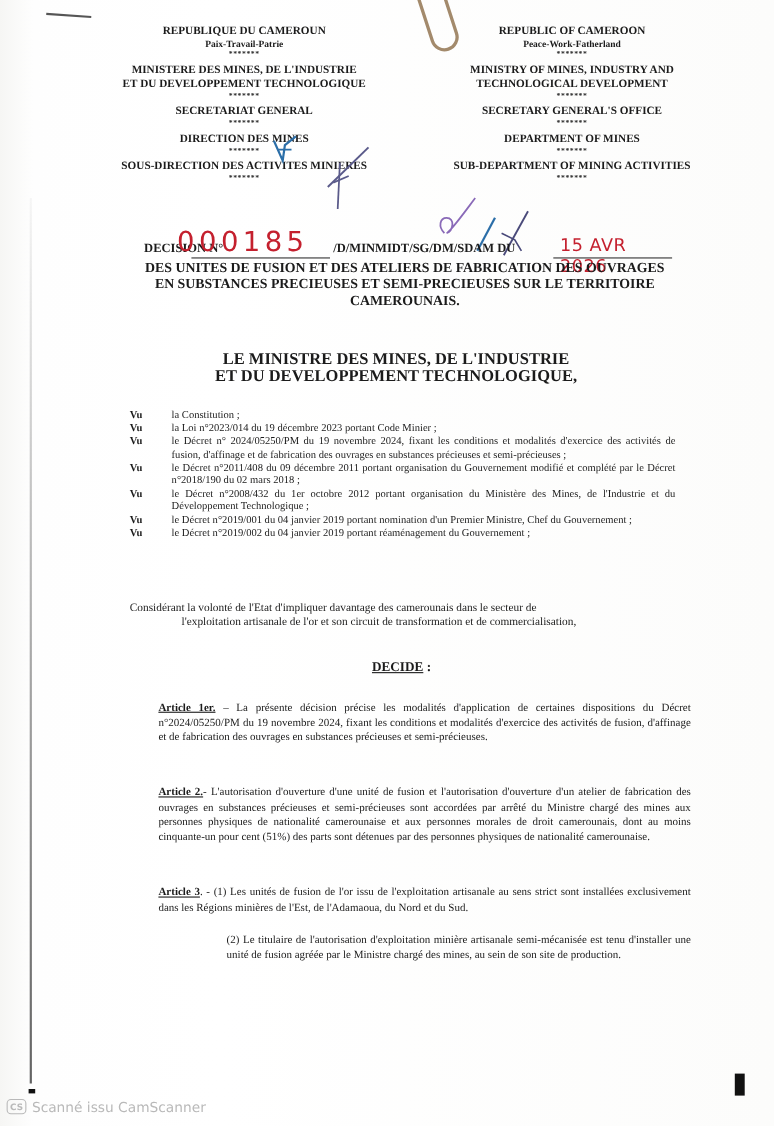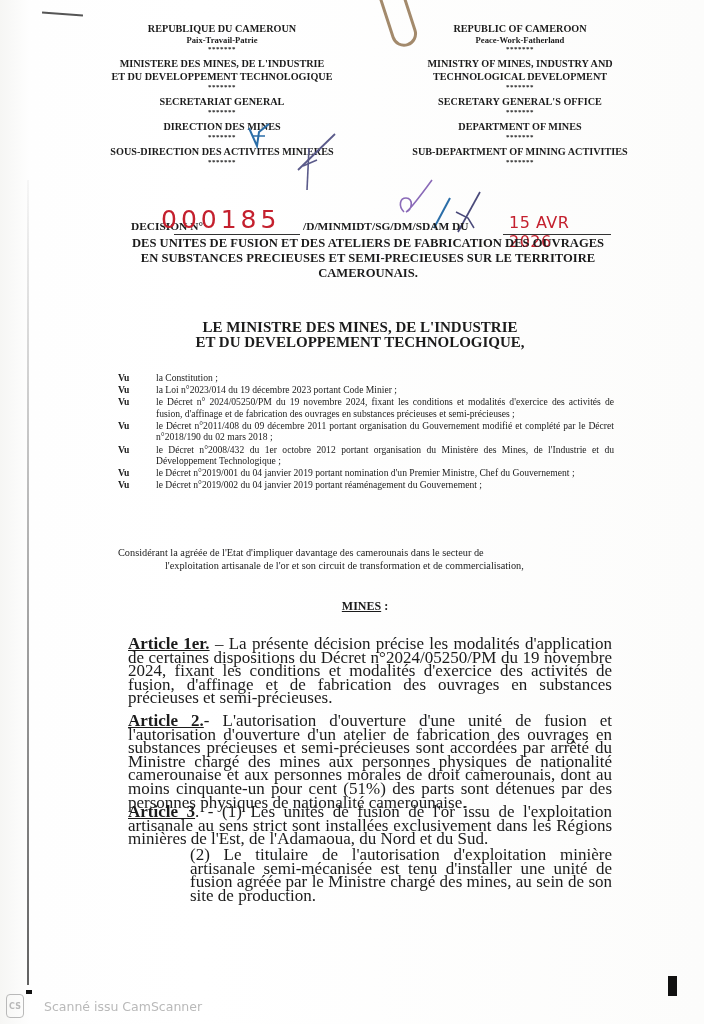--- a/index.html
+++ b/index.html
@@ -82,41 +82,41 @@
     position: absolute; left: 118px; top: 546px; width: 498px;
     font-size: 10.3px; line-height: 13px; text-align: justify;
   }
   .considerant .l2 { padding-left: 47px; display: block; }
   .decide {
     position: absolute; left: 100px; top: 599px; width: 530px; text-align: center;
     font-weight: bold; font-size: 12px;
   }
   .decide u { text-decoration: underline; }
   .article {
-    position: absolute; left: 128px; width: 484px;
-    font-size: 17px; line-height: 13.6px; text-align: justify;
+    position: absolute; left: 144px; width: 484px;
+    font-size: 10px; line-height: 13.6px; text-align: justify;
   }
   .article .art-label { font-weight: bold; text-decoration: underline; }
   .art1 { top: 637px; }
   .art2 { top: 703px; margin-top: 11px; }
   .art3 { top: 805px; }
   .art3b { top: 848px; }
   .art3b .indent { padding-left: 62px; }
   .right-mark {
     position: absolute; left: 668px; top: 976px; width: 9px; height: 20px; background: #111;
   }
   .footer-wm {
     position: absolute; left: 6px; top: 996px; height: 20px;
     display: flex; align-items: center; color: #b9b9b9;
     font-family: "DejaVu Sans", sans-serif; font-size: 12.5px;
   }
   .footer-wm .cs-icon {
-    width: 18px; height: 24px; border: 1.5px solid #b9b9b9; border-radius: 4px;
+    width: 18px; height: 14px; border: 1.5px solid #b9b9b9; border-radius: 4px;
     font-size: 8px; font-weight: bold; display: flex; align-items: center; justify-content: center;
-    margin-right: 20px; box-sizing: border-box; color: #b9b9b9;
+    margin-right: 5px; box-sizing: border-box; color: #b9b9b9;
   }
 </style>
 </head>
 <body>
 
 <div class="page">
 
   <div class="top-pen-mark"></div>
   <div class="paperclip"></div>
   <div class="left-edge"></div>
@@ -215,26 +215,26 @@
       <span class="vu">Vu</span>
       <span class="txt">le Décret n°2019/001 du 04 janvier 2019 portant nomination d'un Premier Ministre, Chef du Gouvernement ;</span>
     </div>
     <div class="vu-item">
       <span class="vu">Vu</span>
       <span class="txt">le Décret n°2019/002 du 04 janvier 2019 portant réaménagement du Gouvernement ;</span>
     </div>
   </div>
 
   <div class="considerant">
-    <span>Considérant la agréée de l'Etat d'impliquer davantage des camerounais dans le secteur de</span>
+    <span>Considérant la volonté de l'Etat d'impliquer davantage des camerounais dans le secteur de</span>
     <span class="l2">l'exploitation artisanale de l'or et son circuit de transformation et de commercialisation,</span>
   </div>
 
   <div class="decide">
-    <u>MINES</u><span> :</span>
+    <u>DECIDE</u><span> :</span>
   </div>
 
   <div class="article art1">
     <span class="art-label">Article 1er.</span><span> – La présente décision précise les modalités d'application de certaines dispositions du Décret n°2024/05250/PM du 19 novembre 2024, fixant les conditions et modalités d'exercice des activités de fusion, d'affinage et de fabrication des ouvrages en substances précieuses et semi-précieuses.</span>
   </div>
 
   <div class="article art2">
     <span class="art-label">Article 2.</span><span>- L'autorisation d'ouverture d'une unité de fusion et l'autorisation d'ouverture d'un atelier de fabrication des ouvrages en substances précieuses et semi-précieuses sont accordées par arrêté du Ministre chargé des mines aux personnes physiques de nationalité camerounaise et aux personnes morales de droit camerounais, dont au moins cinquante-un pour cent (51%) des parts sont détenues par des personnes physiques de nationalité camerounaise.</span>
   </div>
 

